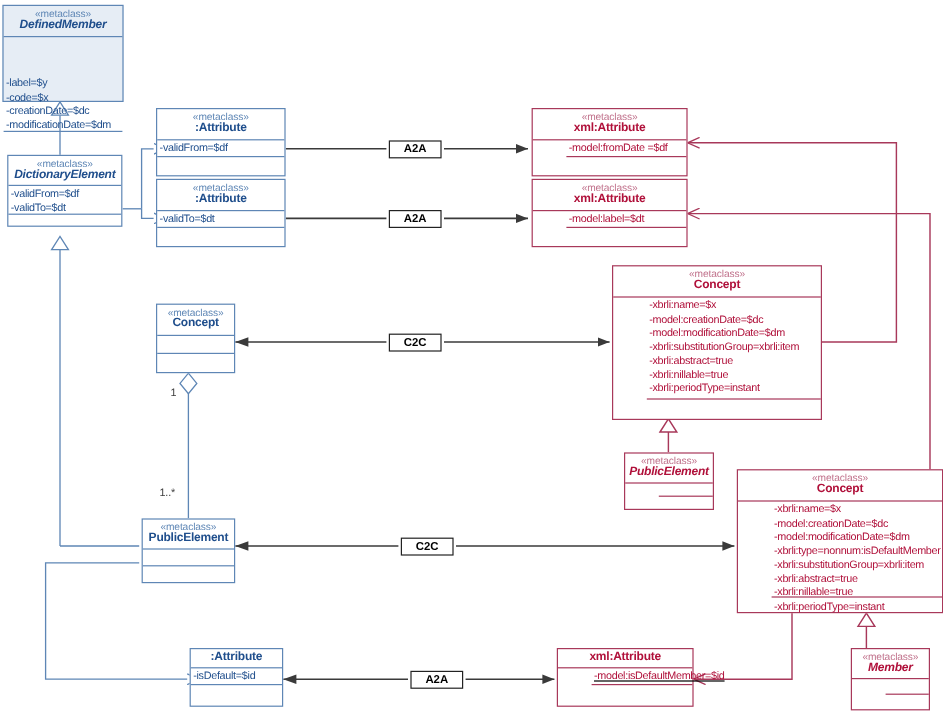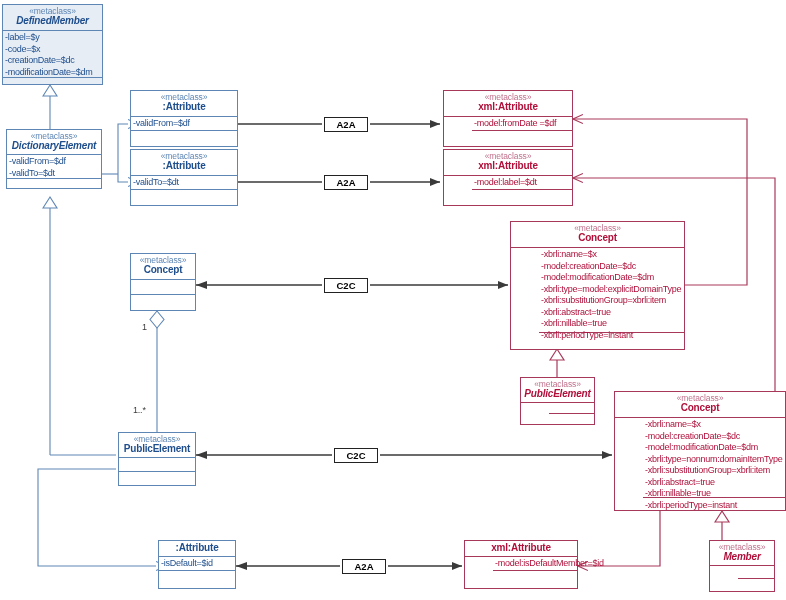--- a/index.html
+++ b/index.html
@@ -124,21 +124,21 @@
       <path d="M722,540 L722,522"></path>
       <path d="M715,522 L722,511 L729,522 z" fill="#ffffff"></path>
     </g>
   </svg>
 
   <div class="cls shaded" style="left:2px;top:4px;width:101px;height:81px;">
     <div class="hdr" style="height:26px;">
       <span class="stereo">«metaclass»</span>
       <span class="cname abs">DefinedMember</span>
     </div>
-    <div class="attrs" style="height:47px;">
+    <div class="attrs" style="height:47px;margin-top:32px;">
       <div>-label=$y</div>
       <div>-code=$x</div>
       <div>-creationDate=$dc</div>
       <div>-modificationDate=$dm</div>
     </div>
     <div class="ops"></div>
   </div>
 
   <div class="cls" style="left:6px;top:129px;width:96px;height:60px;">
     <div class="hdr" style="height:25px;">
@@ -207,21 +207,20 @@
 
   <div class="cls red" style="left:510px;top:221px;width:175px;height:129px;">
     <div class="hdr" style="height:26px;">
       <span class="stereo">«metaclass»</span>
       <span class="cname">Concept</span>
     </div>
     <div class="attrs" style="height:85px;">
       <div>-xbrli:name=$x</div>
       <div>-model:creationDate=$dc</div>
       <div>-model:modificationDate=$dm</div>
-      <div>-xbrli:type=model:explicitDomainType</div>
       <div>-xbrli:substitutionGroup=xbrli:item</div>
       <div>-xbrli:abstract=true</div>
       <div>-xbrli:nillable=true</div>
       <div>-xbrli:periodType=instant</div>
     </div>
     <div class="ops"></div>
   </div>
 
   <div class="cls red" style="left:520px;top:377px;width:75px;height:48px;">
     <div class="hdr" style="height:25px;">
@@ -234,21 +233,21 @@
 
   <div class="cls red" style="left:614px;top:391px;width:172px;height:120px;">
     <div class="hdr" style="height:26px;">
       <span class="stereo">«metaclass»</span>
       <span class="cname">Concept</span>
     </div>
     <div class="attrs" style="height:80px;">
       <div>-xbrli:name=$x</div>
       <div>-model:creationDate=$dc</div>
       <div>-model:modificationDate=$dm</div>
-      <div>-xbrli:type=nonnum:domainItemType</div>
+      <div>-xbrli:type=nonnum:isDefaultMember</div>
       <div>-xbrli:substitutionGroup=xbrli:item</div>
       <div>-xbrli:abstract=true</div>
       <div>-xbrli:nillable=true</div>
       <div>-xbrli:periodType=instant</div>
     </div>
     <div class="ops"></div>
   </div>
 
   <div class="cls" style="left:118px;top:432px;width:78px;height:54px;">
     <div class="hdr" style="height:25px;">
@@ -266,21 +265,21 @@
     <div class="attrs" style="height:14px;">
       <div>-isDefault=$id</div>
     </div>
     <div class="ops"></div>
   </div>
 
   <div class="cls red" style="left:464px;top:540px;width:114px;height:49px;">
     <div class="hdr" style="height:16px;">
       <span class="cname">xml:Attribute</span>
     </div>
-    <div class="attrs" style="height:14px;">
+    <div class="attrs" style="height:14px;text-decoration:underline;">
       <div>-model:isDefaultMember=$id</div>
     </div>
     <div class="ops"></div>
   </div>
 
   <div class="cls red" style="left:709px;top:540px;width:66px;height:52px;">
     <div class="hdr" style="height:25px;">
       <span class="stereo">«metaclass»</span>
       <span class="cname abs">Member</span>
     </div>

